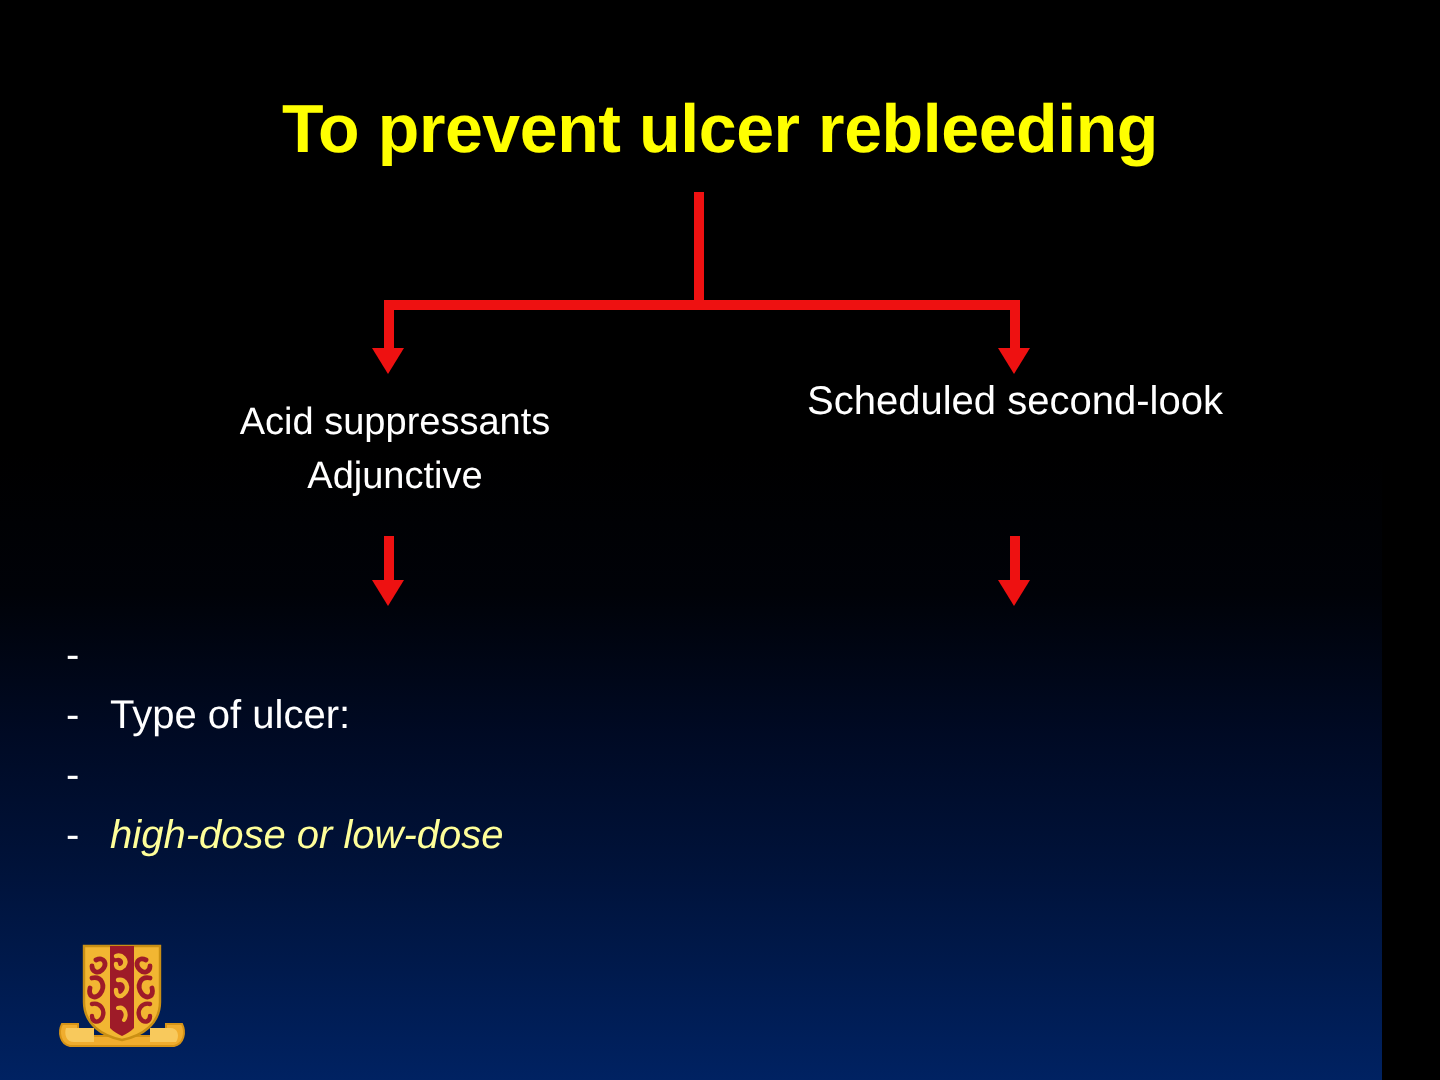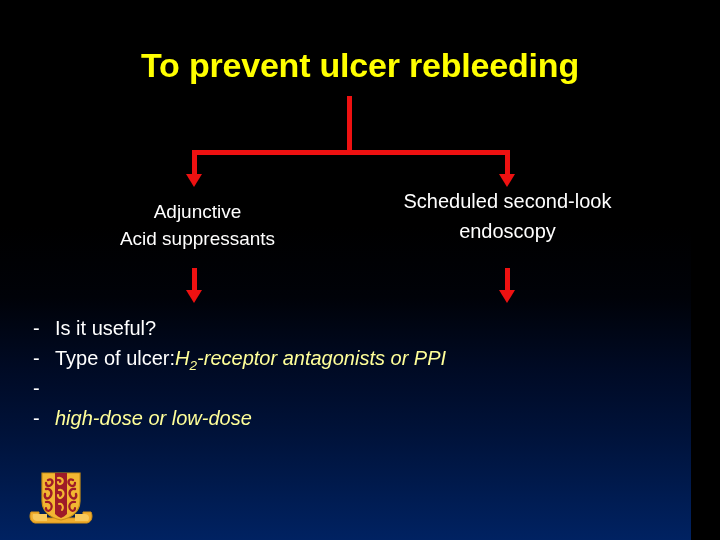--- a/index.html
+++ b/index.html
@@ -165,45 +165,42 @@
   <div class="title">To prevent ulcer rebleeding</div>
 
   <div class="conn stem-v"></div>
   <div class="conn bar-h"></div>
   <div class="conn drop-left"></div>
   <div class="conn drop-right"></div>
   <div class="arrowhead ah-upper-left"></div>
   <div class="arrowhead ah-upper-right"></div>
 
   <div class="box box-left">
+    <div>Acid suppressants</div>
     <div>Adjunctive</div>
-    <div>Acid suppressants</div>
   </div>
 
   <div class="box box-right">
     <div>Scheduled second-look</div>
-    <div>endoscopy</div>
   </div>
 
   <div class="conn stem-left2"></div>
   <div class="conn stem-right2"></div>
   <div class="arrowhead ah-lower-left"></div>
   <div class="arrowhead ah-lower-right"></div>
 
   <div class="bullets">
 
     <div class="bullet-row">
       <span class="bullet-dash">-</span>
-      <span class="bullet-text">Is it useful?</span>
     </div>
 
     <div class="bullet-row">
       <span class="bullet-dash">-</span>
       <span class="bullet-text">Type of ulcer: </span>
-        <span class="em-yellow"><span>H</span><span class="sub">2</span><span>-receptor antagonists or PPI</span></span>
     </div>
 
     <div class="bullet-row">
       <span class="bullet-dash">-</span>
     </div>
 
     <div class="bullet-row">
       <span class="bullet-dash">-</span>
         <span class="em-yellow">high-dose or low-dose</span>
     </div>

